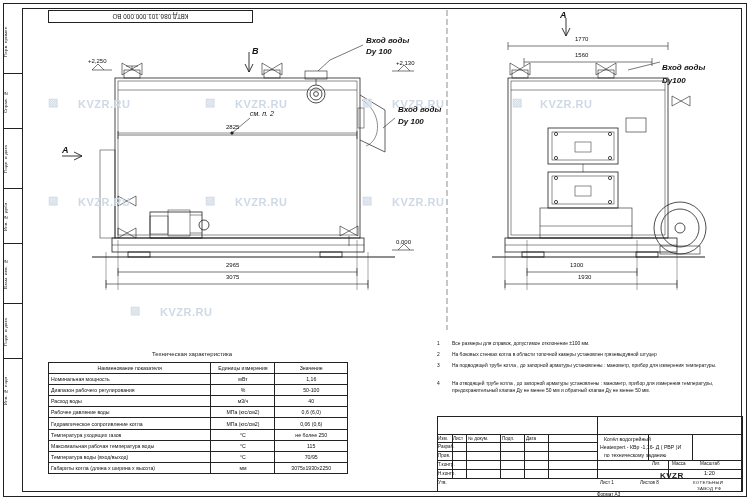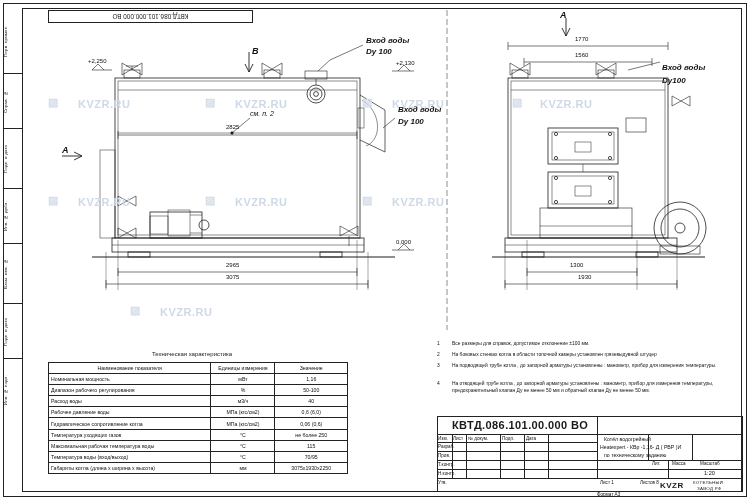--- a/index.html
+++ b/index.html
@@ -366,21 +366,20 @@
   <div class="vline" style="left:452px;top:434px;width:1px;height:44px;"></div>
   <div class="vline" style="left:466px;top:434px;width:1px;height:44px;"></div>
   <div class="vline" style="left:500px;top:434px;width:1px;height:44px;"></div>
   <div class="vline" style="left:524px;top:434px;width:1px;height:44px;"></div>
   <div class="vline" style="left:548px;top:434px;width:1px;height:44px;"></div>
   <div class="vline" style="left:597px;top:416px;width:1px;height:62px;"></div>
   <div class="vline" style="left:648px;top:434px;width:1px;height:26px;"></div>
   <div class="vline" style="left:692px;top:434px;width:1px;height:26px;"></div>
   <div class="vline" style="left:668px;top:460px;width:1px;height:18px;"></div>
 
-  <div class="dnum" style="left:452px;top:419px;">КВТД.086.101.00.000  ВО</div>
 
   <div class="scell" style="left:438px;top:436px;">Изм.</div>
   <div class="scell" style="left:453px;top:436px;">Лист</div>
   <div class="scell" style="left:468px;top:436px;">№ докум.</div>
   <div class="scell" style="left:502px;top:436px;">Подп.</div>
   <div class="scell" style="left:526px;top:436px;">Дата</div>
 
   <div class="scell" style="left:438px;top:444px;">Разраб.</div>
   <div class="scell" style="left:438px;top:453px;">Пров.</div>
   <div class="scell" style="left:438px;top:462px;">Т.контр.</div>
@@ -392,19 +391,19 @@
   <div class="scell" style="left:604px;top:452px;font-size:5.2px;">по техническому заданию</div>
 
   <div class="scell" style="left:652px;top:461px;">Лит.</div>
   <div class="scell" style="left:672px;top:461px;">Масса</div>
   <div class="scell" style="left:700px;top:461px;">Масштаб</div>
   <div class="scell" style="left:704px;top:470px;font-size:5.6px;">1:20</div>
 
   <div class="scell" style="left:600px;top:480px;">Лист  1</div>
   <div class="scell" style="left:640px;top:480px;">Листов  8</div>
 
-  <div class="kvzr" style="left:660px;top:481px;">KVZR</div>
+  <div class="kvzr" style="left:660px;top:471px;">KVZR</div>
   <div class="kvzrsub" style="left:693px;top:480px;">КОТЕЛЬНЫЙ</div>
   <div class="kvzrsub" style="left:697px;top:486px;">ЗАВОД РФ</div>
 
   <div class="scell" style="left:597px;top:492px;">Формат  А3</div>
 
 </div>
 
 </body></html>

